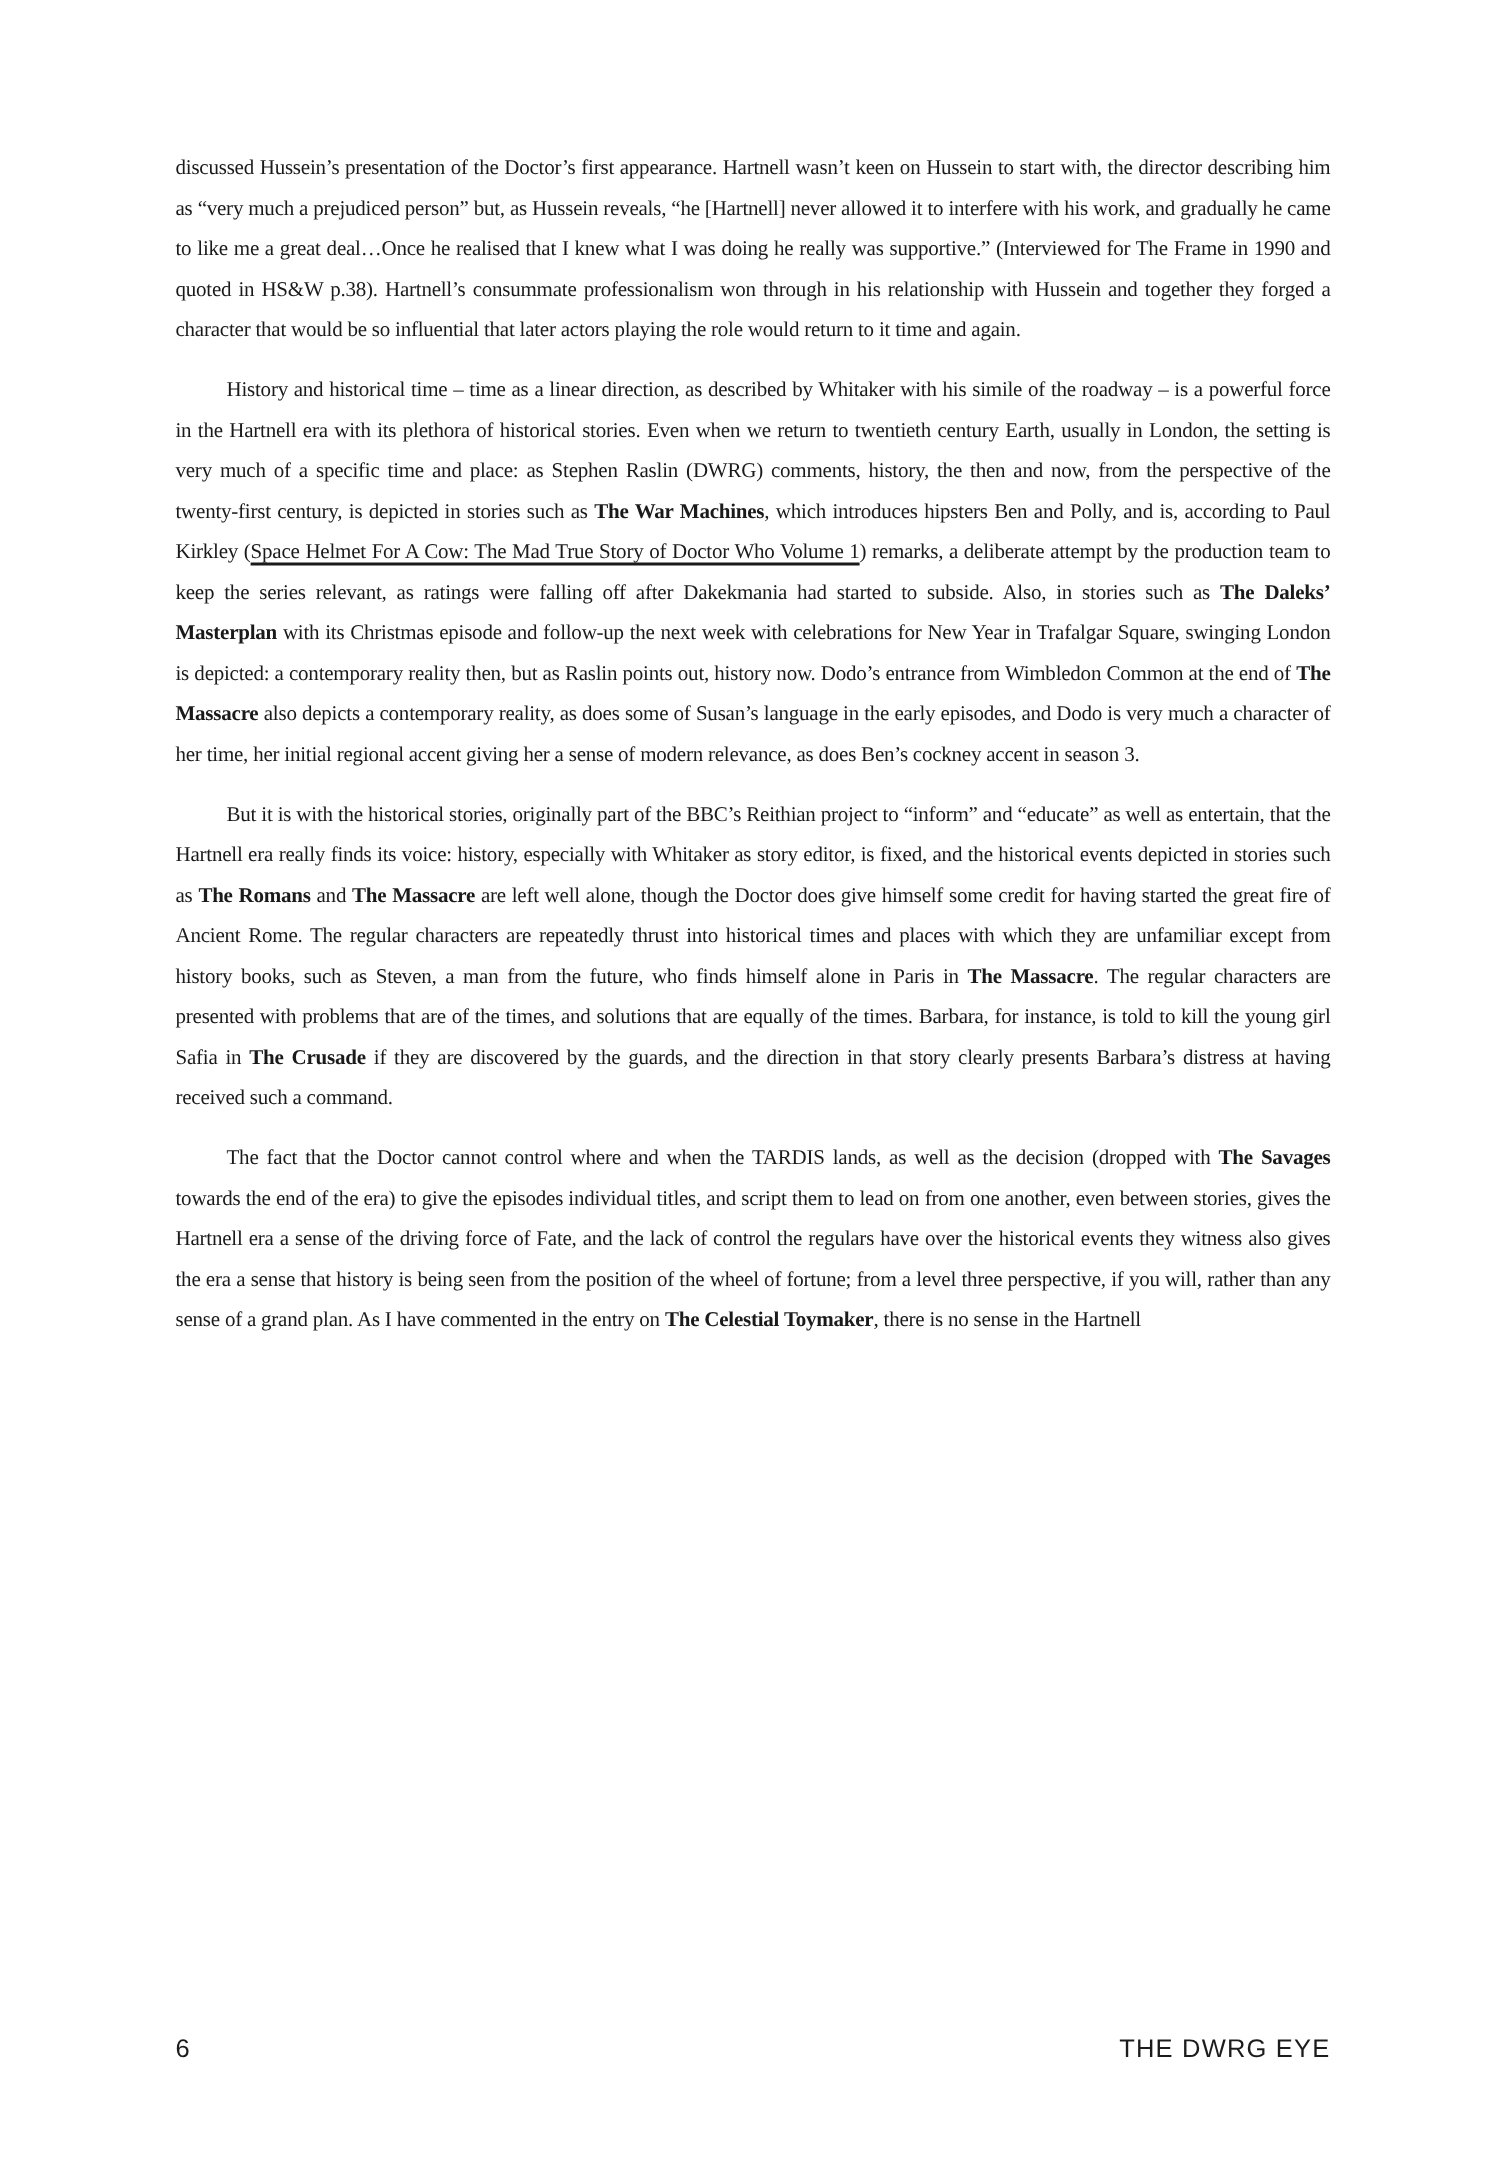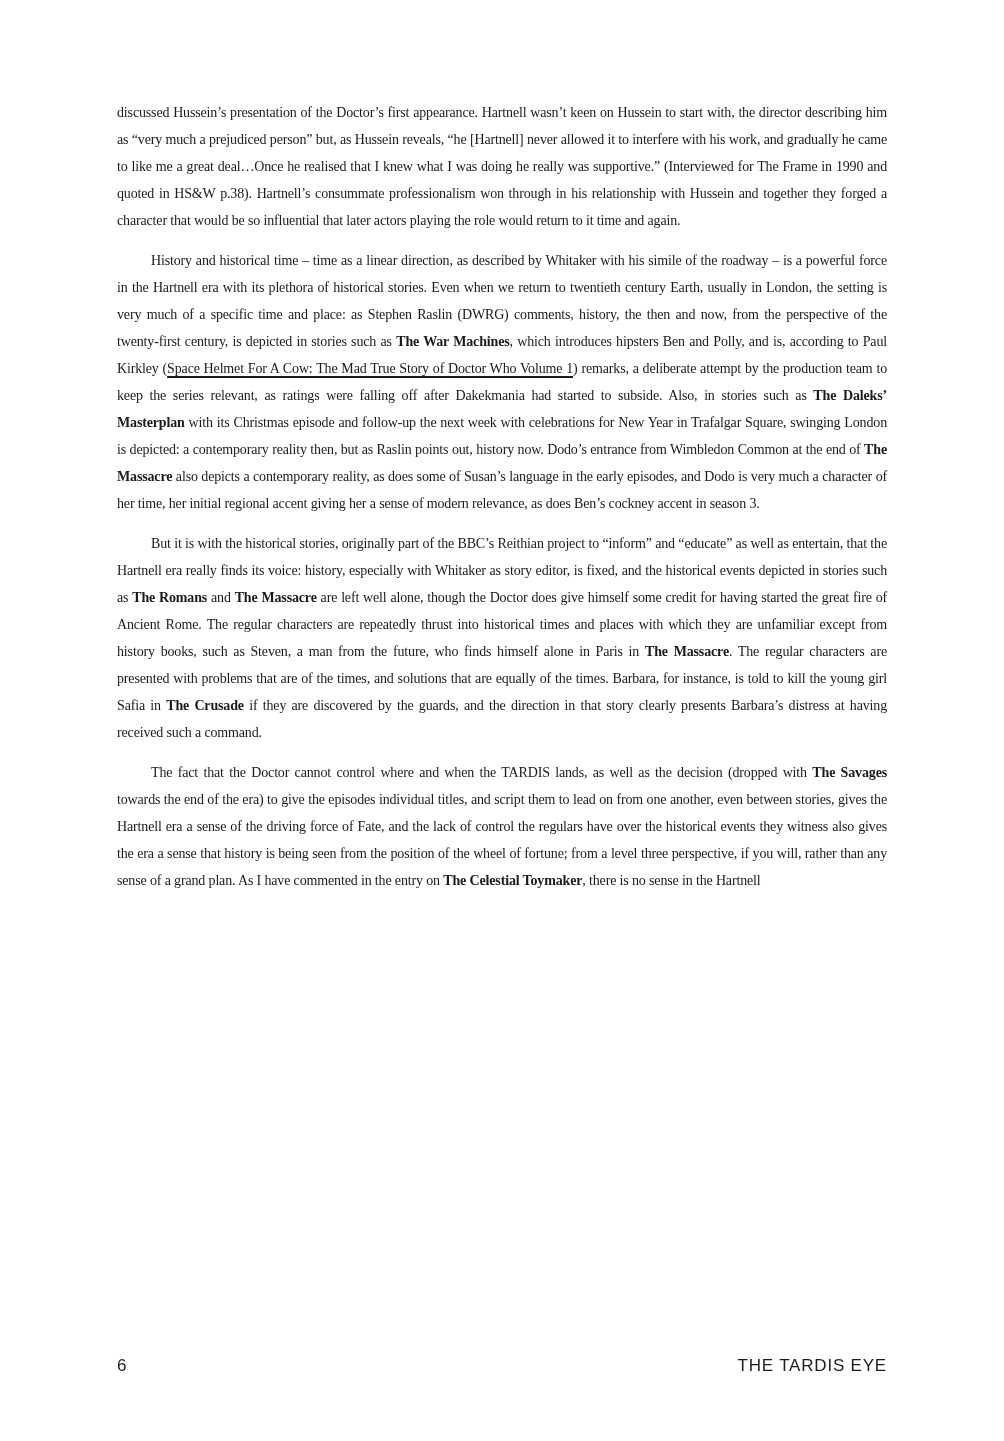--- a/index.html
+++ b/index.html
@@ -67,16 +67,16 @@
   <div class="text-block">
 
   <p class="para"><span>discussed Hussein’s presentation of the Doctor’s first appearance. Hartnell wasn’t keen on Hussein to start with, the director describing him as “very much a prejudiced person” but, as Hussein reveals, “he [Hartnell] never allowed it to interfere with his work, and gradually he came to like me a great deal…Once he realised that I knew what I was doing he really was supportive.” (Interviewed for The Frame in 1990 and quoted in HS&amp;W p.38). Hartnell’s consummate professionalism won through in his relationship with Hussein and together they forged a character that would be so influential that later actors playing the role would return to it time and again.</span></p>
       <p class="para indent"><span>History and historical time – time as a linear direction, as described by Whitaker with his simile of the roadway – is a powerful force in the Hartnell era with its plethora of historical stories. Even when we return to twentieth century Earth, usually in London, the setting is very much of a specific time and place: as Stephen Raslin (DWRG) comments, history, the then and now, from the perspective of the twenty-first century, is depicted in stories such as </span><b>The War Machines</b><span>, which introduces hipsters Ben and Polly, and is, according to Paul Kirkley (</span><u>Space Helmet For A Cow: The Mad True Story of Doctor Who Volume 1</u><span>) remarks, a deliberate attempt by the production team to keep the series relevant, as ratings were falling off after Dakekmania had started to subside. Also, in stories such as </span><b>The Daleks’ Masterplan</b><span> with its Christmas episode and follow-up the next week with celebrations for New Year in Trafalgar Square, swinging London is depicted: a contemporary reality then, but as Raslin points out, history now. Dodo’s entrance from Wimbledon Common at the end of </span><b>The Massacre</b><span> also depicts a contemporary reality, as does some of Susan’s language in the early episodes, and Dodo is very much a character of her time, her initial regional accent giving her a sense of modern relevance, as does Ben’s cockney accent in season 3.</span></p>
       <p class="para indent"><span>But it is with the historical stories, originally part of the BBC’s Reithian project to “inform” and “educate” as well as entertain, that the Hartnell era really finds its voice: history, especially with Whitaker as story editor, is fixed, and the historical events depicted in stories such as </span><b>The Romans</b><span> and </span><b>The Massacre</b><span> are left well alone, though the Doctor does give himself some credit for having started the great fire of Ancient Rome. The regular characters are repeatedly thrust into historical times and places with which they are unfamiliar except from history books, such as Steven, a man from the future, who finds himself alone in Paris in </span><b>The Massacre</b><span>. The regular characters are presented with problems that are of the times, and solutions that are equally of the times. Barbara, for instance, is told to kill the young girl Safia in </span><b>The Crusade</b><span> if they are discovered by the guards, and the direction in that story clearly presents Barbara’s distress at having received such a command.</span></p>
       <p class="para indent"><span>The fact that the Doctor cannot control where and when the TARDIS lands, as well as the decision (dropped with </span><b>The Savages</b><span> towards the end of the era) to give the episodes individual titles, and script them to lead on from one another, even between stories, gives the Hartnell era a sense of the driving force of Fate, and the lack of control the regulars have over the historical events they witness also gives the era a sense that history is being seen from the position of the wheel of fortune; from a level three perspective, if you will, rather than any sense of a grand plan. As I have commented in the entry on </span><b>The Celestial Toymaker</b><span>, there is no sense in the Hartnell</span></p>
     </div>
 
   <div class="footer">
     <span class="page-number">6</span>
-    <span class="running-title">THE TARDIS EYE</span>
+    <span class="running-title">THE DWRG EYE</span>
   </div>
 
 </div>
 
 </body></html>

